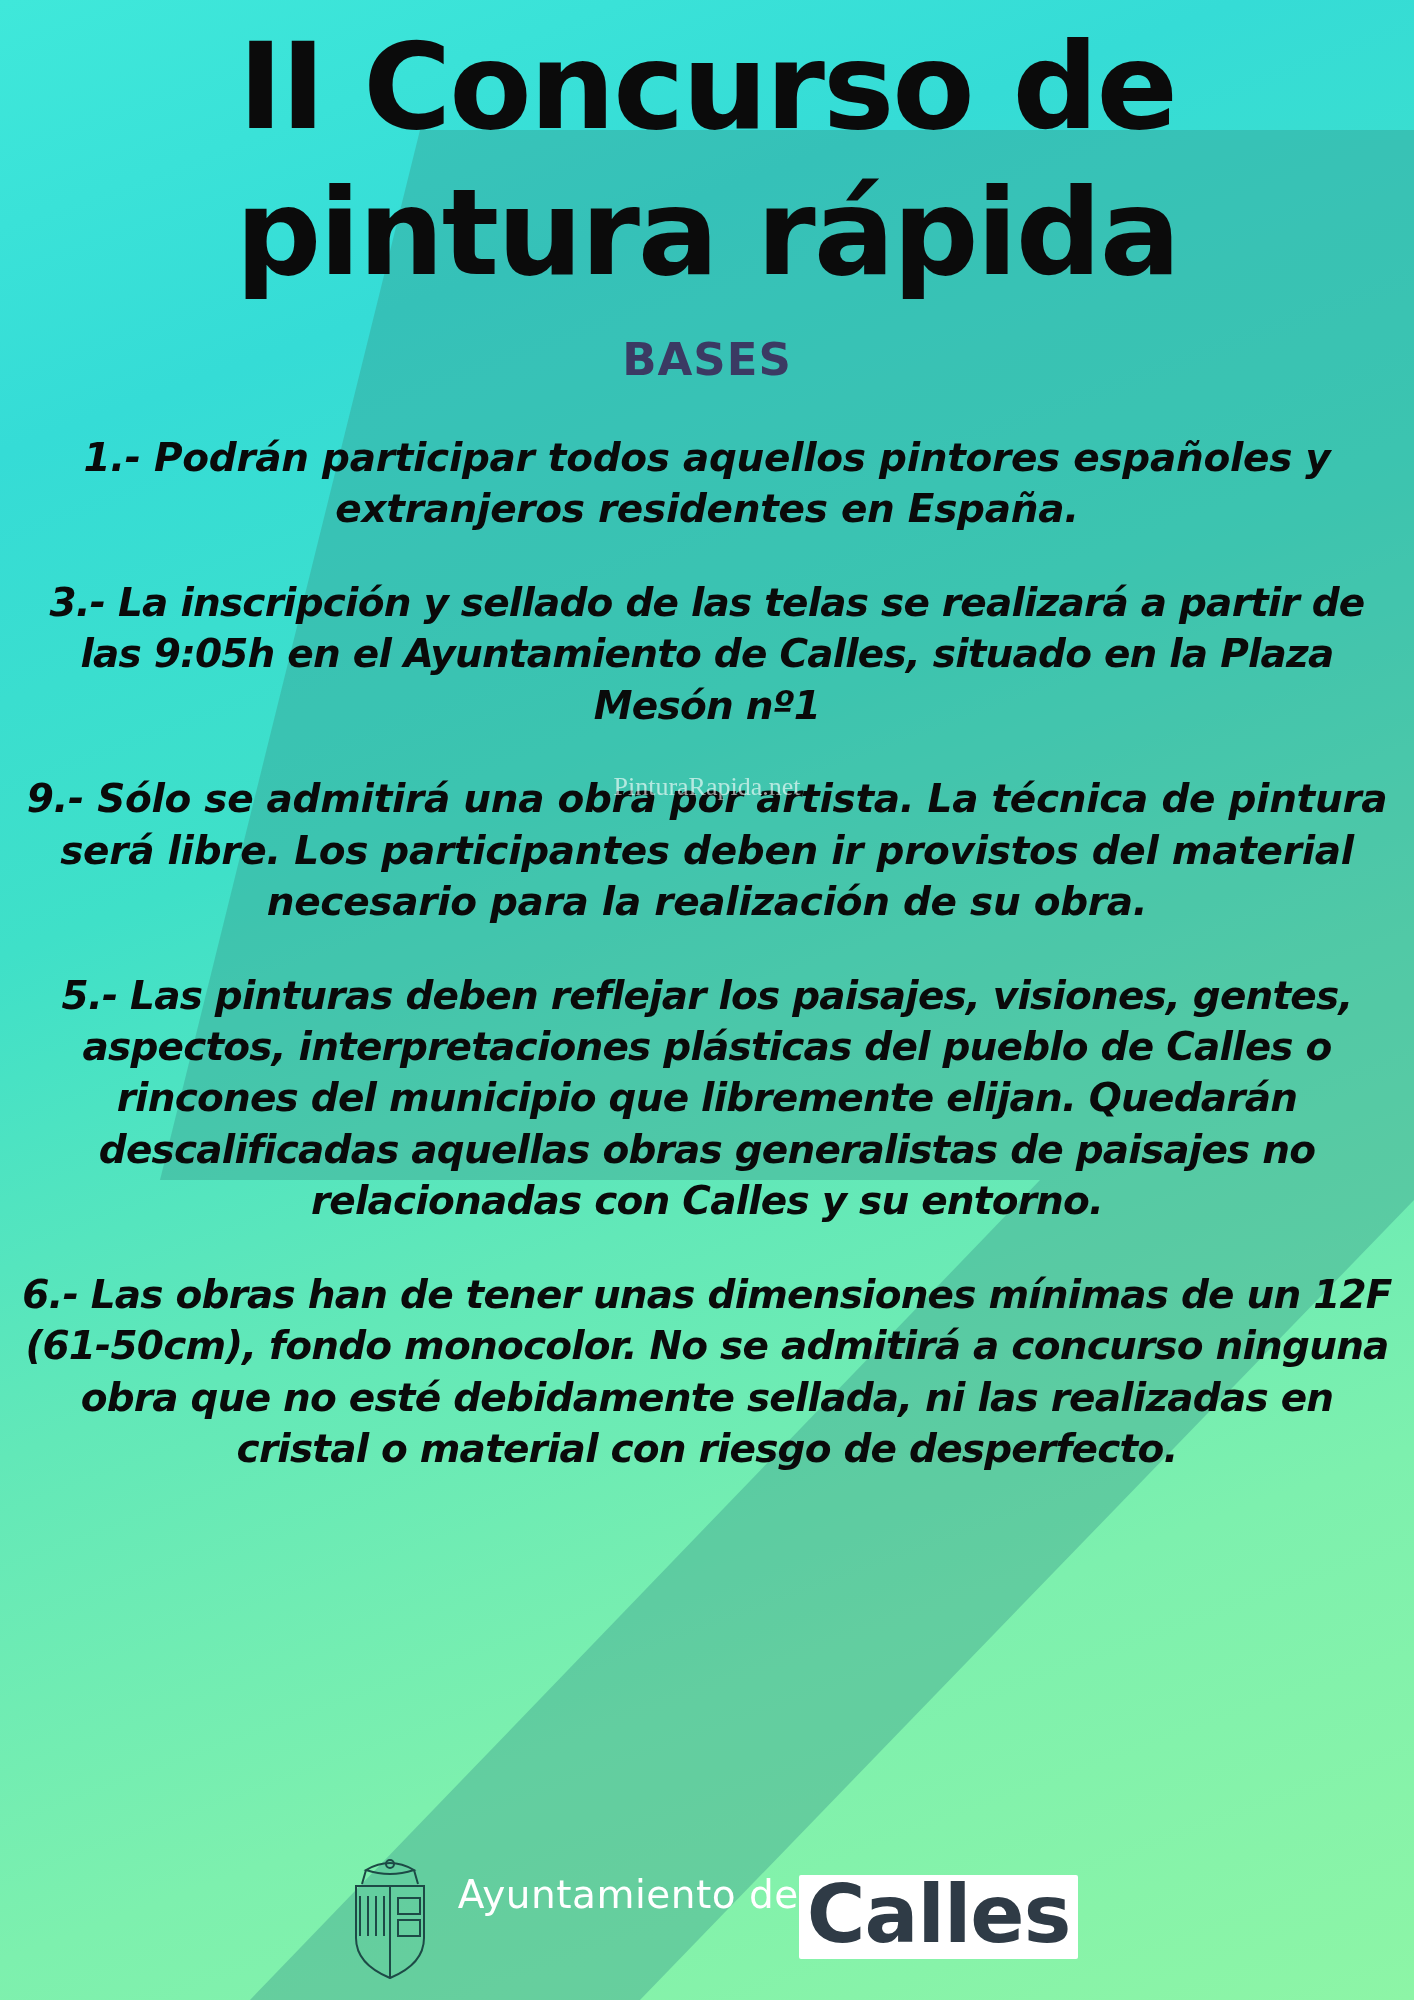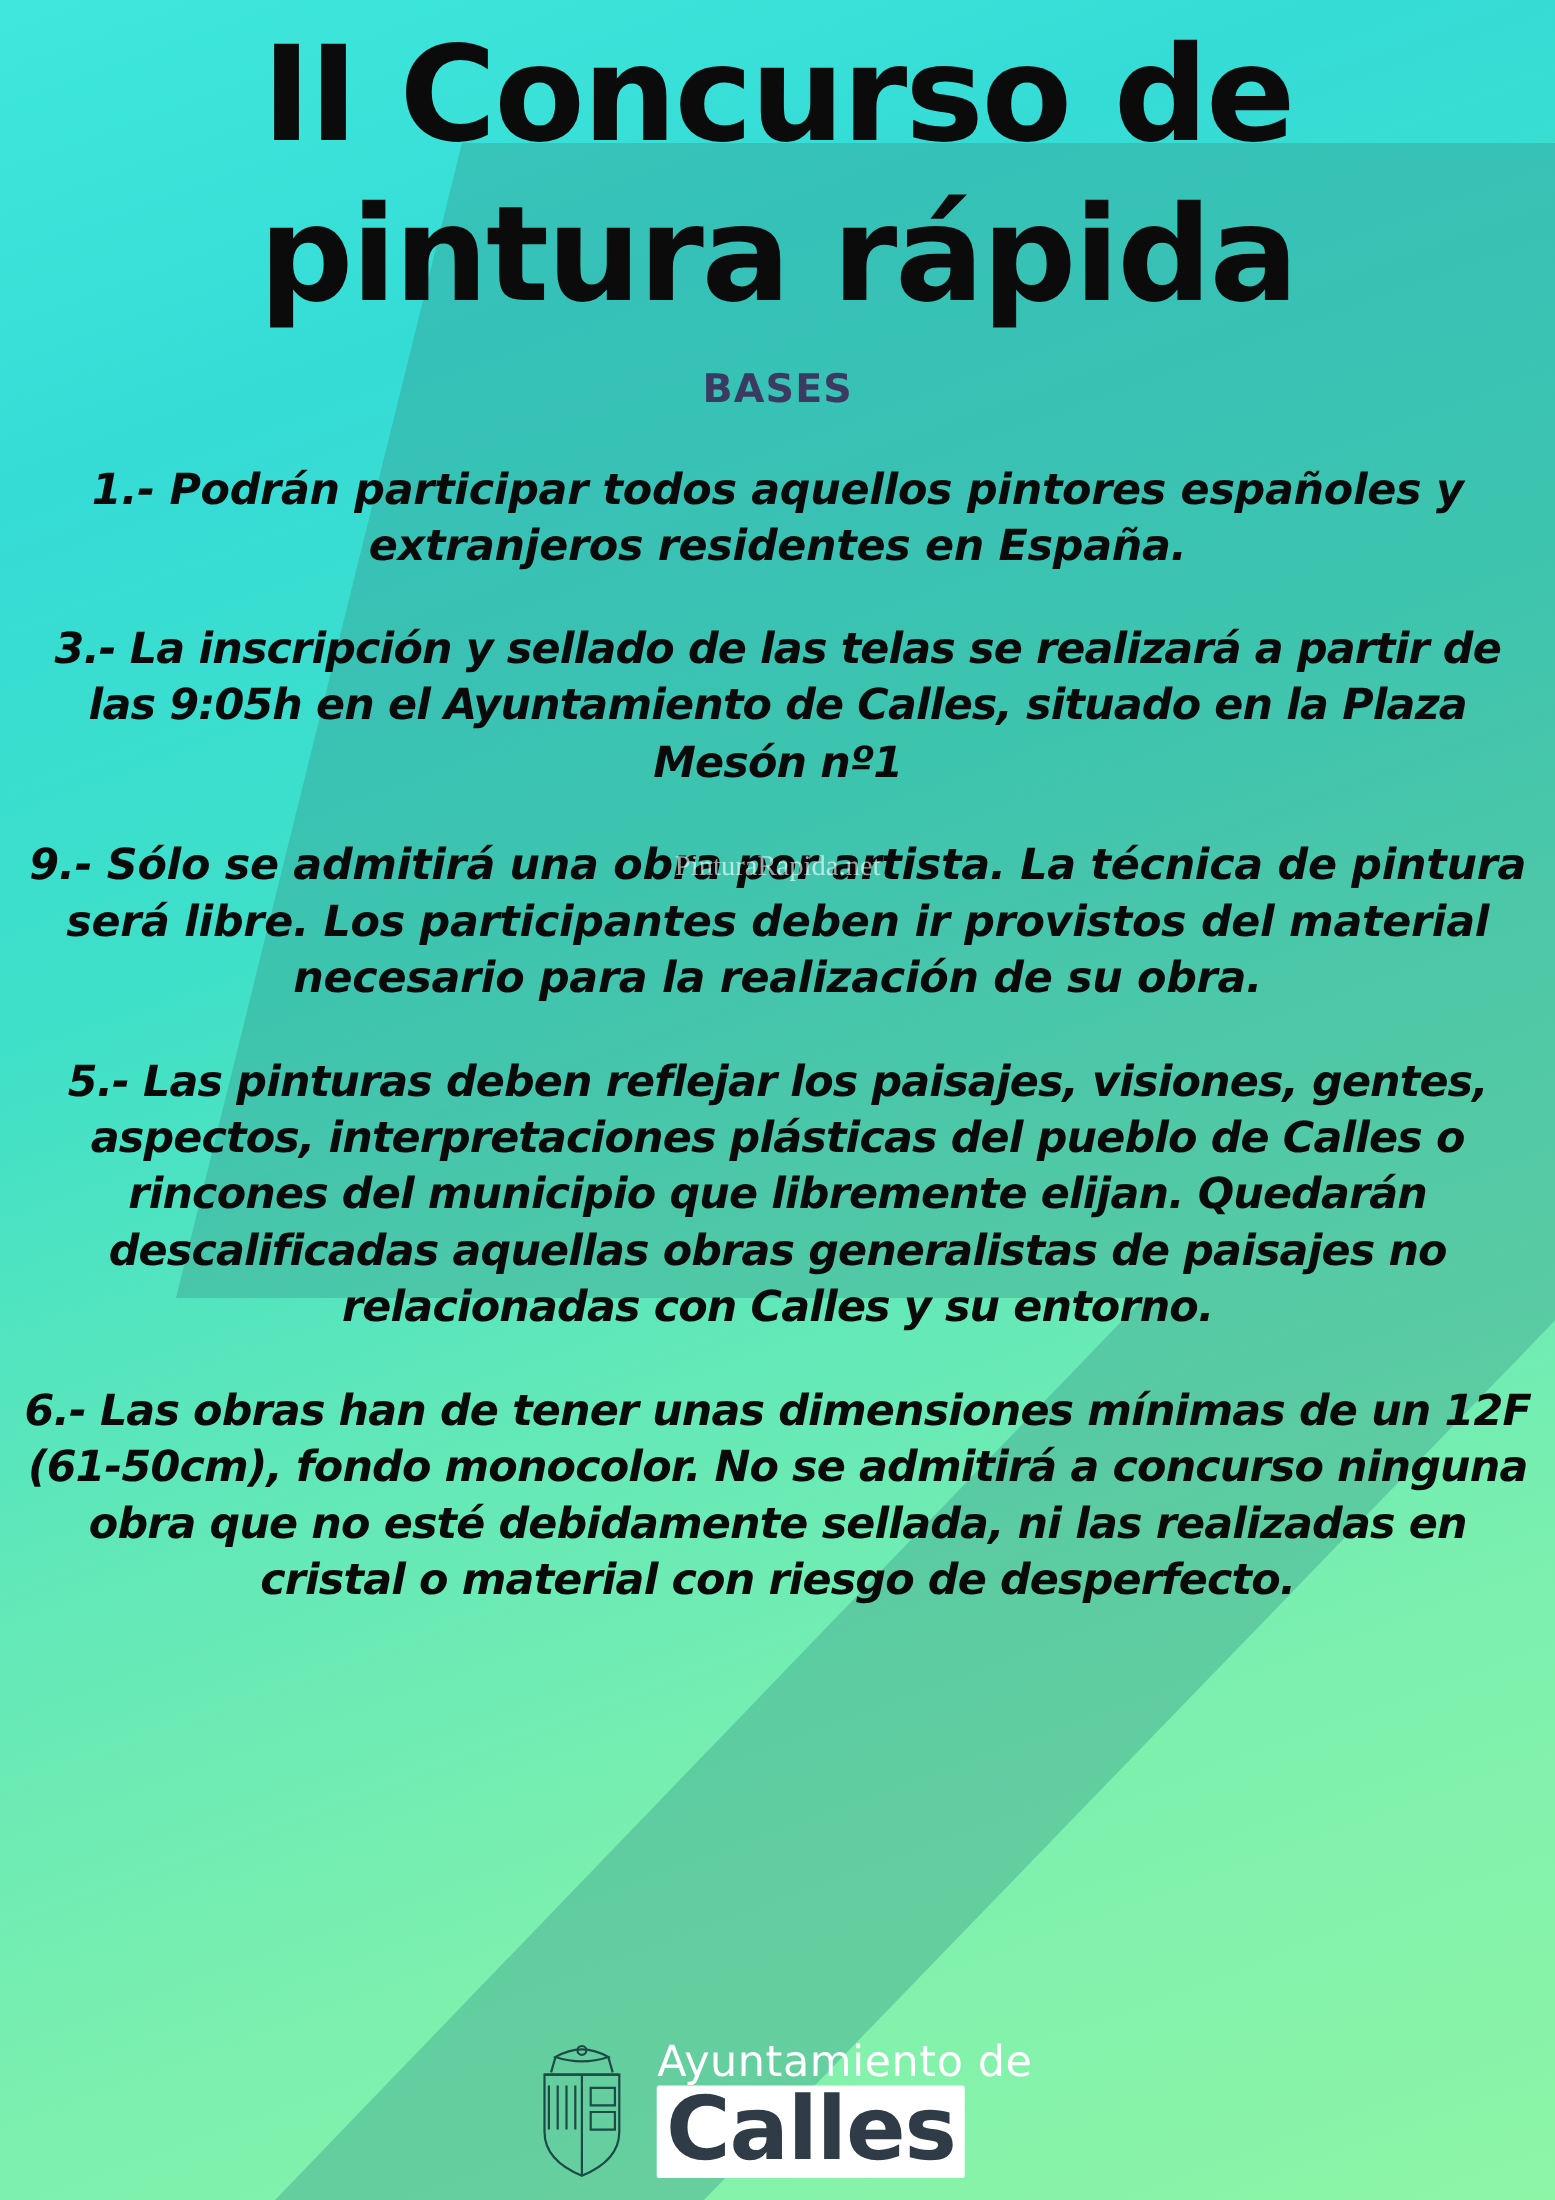--- a/index.html
+++ b/index.html
@@ -41,21 +41,21 @@
     padding-top: 14px;
     font-size: 120px;
     line-height: 1.22;
     font-weight: 700;
     letter-spacing: -2px;
     color: #0b0b0b;
     font-family: "DejaVu Sans", sans-serif;
   }
   .subtitle {
     margin: 26px 0 0 0;
-    font-size: 36px;
+    font-size: 45px;
     font-weight: 700;
     letter-spacing: 1px;
     color: #3b3a63;
     font-family: "DejaVu Sans", sans-serif;
   }
   .rules {
     margin-top: 46px;
     font-style: italic;
   }
   .rule {
@@ -96,21 +96,21 @@
     gap: 14px;
     z-index: 3;
   }
   .crest {
     width: 108px;
     height: 130px;
     flex: 0 0 auto;
   }
   .footer-text {
     display: flex;
-    flex-direction: column;
+    flex-direction: row;
     align-items: flex-start;
     line-height: 1;
   }
   .footer-top {
     font-size: 39px;
     font-weight: 400;
     color: #ffffff;
     font-family: "DejaVu Sans", sans-serif;
     letter-spacing: 0.5px;
     margin-bottom: 2px;

